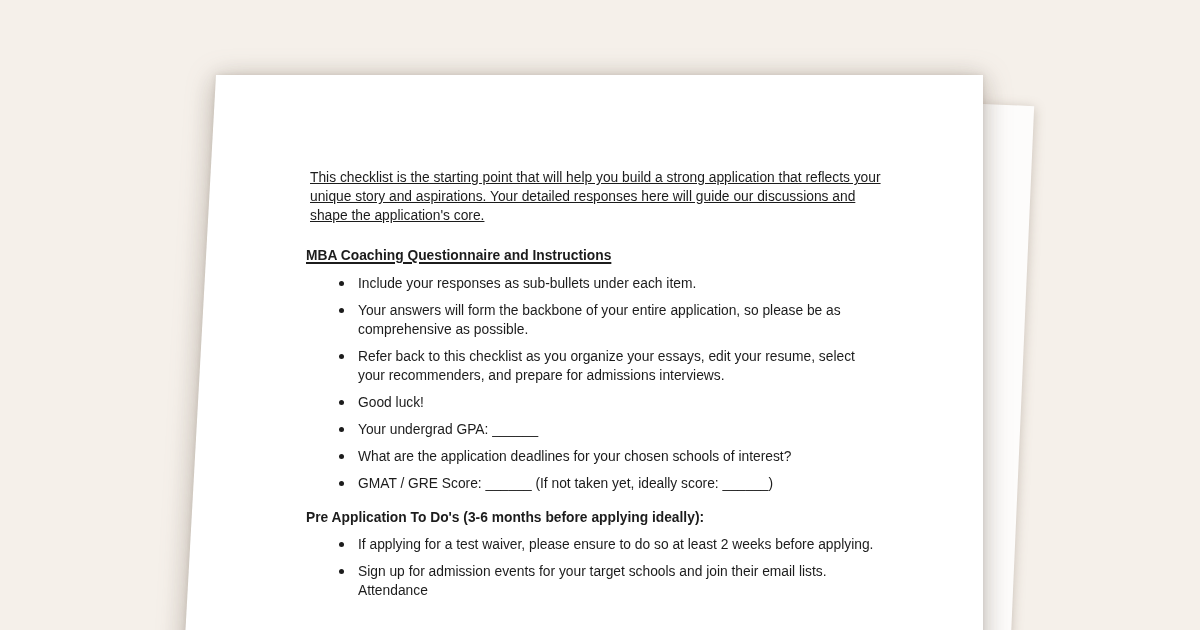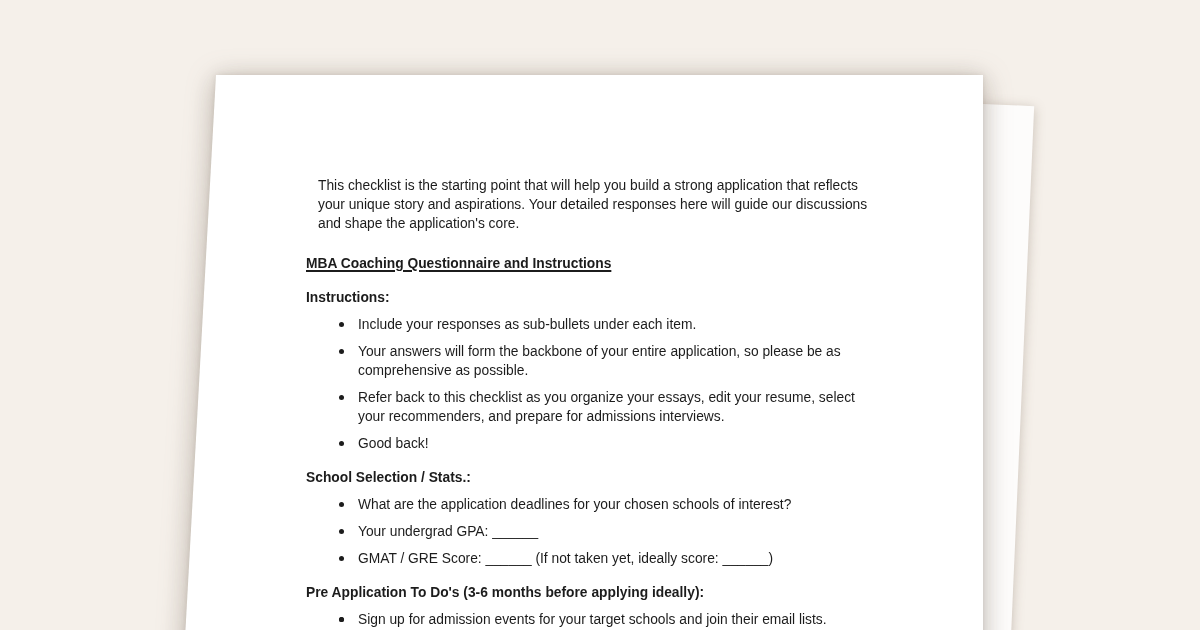--- a/index.html
+++ b/index.html
@@ -48,21 +48,21 @@
   .content {
     position: absolute;
     left: 123px;
     top: 89px;
     width: 587px;
     color: #1c1c1c;
     font-size: 13.8px;
     line-height: 19px;
   }
 
-  .intro { margin: 12px; }
+  .intro { margin: 4px; text-decoration: underline; }
 
   .main-heading {
     margin: 21px 0 9px;
     font-size: 13.8px;
     line-height: 19px;
     font-weight: 700;
     text-decoration: underline;
     text-decoration-thickness: 1.5px;
     text-underline-offset: 2px;
   }
@@ -106,70 +106,69 @@
   <div class="page-wrap">
     <div class="main-page">
       <div class="content">
 
         <p class="intro">This checklist is the starting point that will help you build a strong application that reflects your unique story and aspirations. Your detailed responses here will guide our discussions and shape the application's core.</p>
 
         <h1 class="main-heading">MBA Coaching Questionnaire and Instructions</h1>
 
         <div id="sections">
   <section>
-    <h2 class="section-title">Instructions:</h2>
     <ul class="bullet-list">
   <li class="bullet-item">
     <span class="bullet-dot"></span>
     <span>Include your responses as sub-bullets under each item.</span>
   </li>
 
   <li class="bullet-item">
     <span class="bullet-dot"></span>
     <span>Your answers will form the backbone of your entire application, so please be as comprehensive as possible.</span>
   </li>
 
   <li class="bullet-item">
     <span class="bullet-dot"></span>
     <span>Refer back to this checklist as you organize your essays, edit your resume, select your recommenders, and prepare for admissions interviews.</span>
   </li>
 
   <li class="bullet-item">
     <span class="bullet-dot"></span>
-    <span>Good back!</span>
+    <span>Good luck!</span>
   </li>
 </ul>
   </section>
 
   <section>
-    <h2 class="section-title">School Selection / Stats.:</h2>
     <ul class="bullet-list">
 
   <li class="bullet-item">
     <span class="bullet-dot"></span>
-    <span>What are the application deadlines for your chosen schools of interest?</span>
+    <span>Your undergrad GPA: ______</span>
   </li>
 
   <li class="bullet-item">
     <span class="bullet-dot"></span>
-    <span>Your undergrad GPA: ______</span>
+    <span>What are the application deadlines for your chosen schools of interest?</span>
   </li>
 
   <li class="bullet-item">
     <span class="bullet-dot"></span>
     <span>GMAT / GRE Score: ______ (If not taken yet, ideally score: ______)</span>
   </li>
 </ul>
   </section>
 
   <section>
     <h2 class="section-title">Pre Application To Do's (3-6 months before applying ideally):</h2>
     <ul class="bullet-list">
   <li class="bullet-item">
     <span class="bullet-dot"></span>
+    <span>If applying for a test waiver, please ensure to do so at least 2 weeks before applying.</span>
   </li>
 
   <li class="bullet-item">
     <span class="bullet-dot"></span>
     <span>Sign up for admission events for your target schools and join their email lists. Attendance</span>
   </li>
 </ul>
   </section>
 </div>
 

